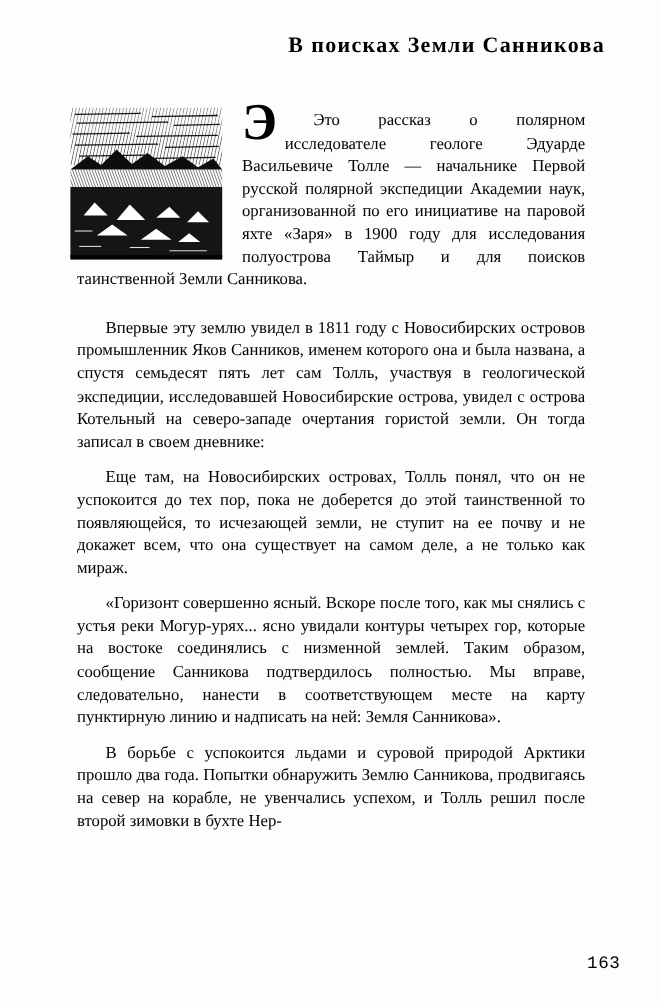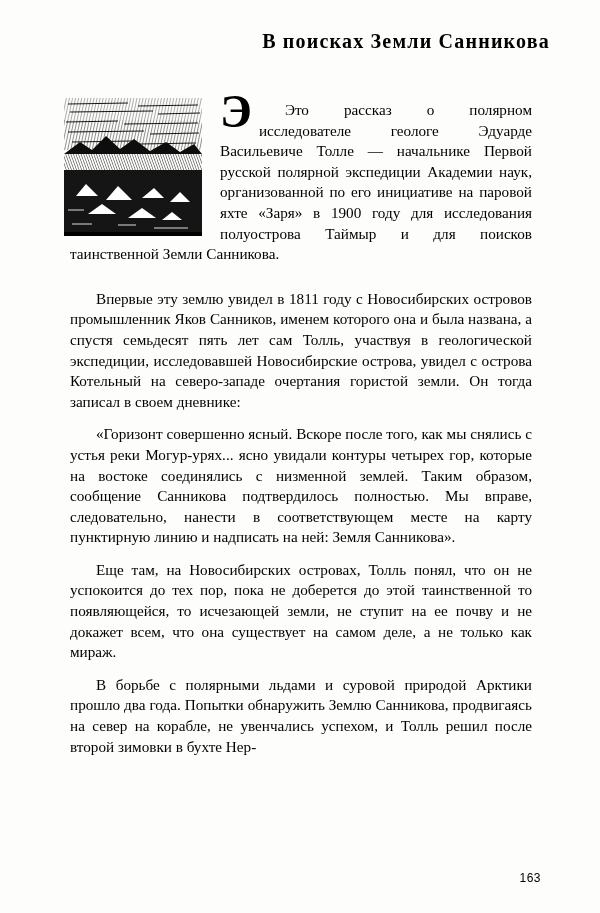--- a/index.html
+++ b/index.html
@@ -71,24 +71,24 @@
   }
   .firstpara {
     font-size: 15.2px;
     line-height: 20.6px;
     text-align: justify;
     text-indent: 0;
     margin: 0;
   }
   .page-number {
     position: absolute;
-    right: 59px;
+    right: 36px;
     bottom: 28px;
-    font-size: 12px;
-    font-family: Liberation Sans, sans-serif;
+    font-size: 16px;
+    font-family: Liberation Mono, monospace;
     letter-spacing: 0.5px;
   }
   .clearer { clear: both; }
 </style>
 </head>
 <body>
 
 <div class="page">
 
   <div class="title">В поисках Земли Санникова</div>
@@ -154,19 +154,19 @@
       </svg>
     </div>
 
     <p class="firstpara"><span class="dropcap">Э</span></p>
 
     <p class="para">Это рассказ о полярном исследователе геологе Эдуарде Васильевиче Толле — начальнике Первой русской полярной экспедиции Академии наук, организованной по его инициативе на паровой яхте «Заря» в 1900 году для исследования полуострова Таймыр и для поисков таинственной Земли Санникова.</p>
 
     <div class="clearer"></div>
 
     <p class="para">Впервые эту землю увидел в 1811 году с Новосибирских островов промышленник Яков Санников, именем которого она и была названа, а спустя семьдесят пять лет сам Толль, участвуя в геологической экспедиции, исследовавшей Новосибирские острова, увидел с острова Котельный на северо-западе очертания гористой земли. Он тогда записал в своем дневнике:</p>
+    <p class="para">Еще там, на Новосибирских островах, Толль понял, что он не успокоится до тех пор, пока не доберется до этой таинственной то появляющейся, то исчезающей земли, не ступит на ее почву и не докажет всем, что она существует на самом деле, а не только как мираж.</p>
     <p class="para">«Горизонт совершенно ясный. Вскоре после того, как мы снялись с устья реки Могур-урях... ясно увидали контуры четырех гор, которые на востоке соединялись с низменной землей. Таким образом, сообщение Санникова подтвердилось полностью. Мы вправе, следовательно, нанести в соответствующем месте на карту пунктирную линию и надписать на ней: Земля Санникова».</p>
-    <p class="para">Еще там, на Новосибирских островах, Толль понял, что он не успокоится до тех пор, пока не доберется до этой таинственной то появляющейся, то исчезающей земли, не ступит на ее почву и не докажет всем, что она существует на самом деле, а не только как мираж.</p>
-    <p class="para">В борьбе с полярными льдами и суровой природой Арктики прошло два года. Попытки обнаружить Землю Санникова, продвигаясь на север на корабле, не увенчались успехом, и Толль решил после второй зимовки в бухте Нер-</p>
+    <p class="para">В борьбе с успокоится льдами и суровой природой Арктики прошло два года. Попытки обнаружить Землю Санникова, продвигаясь на север на корабле, не увенчались успехом, и Толль решил после второй зимовки в бухте Нер-</p>
   </div>
 
   <div class="page-number">163</div>
 </div>
 
 </body></html>

